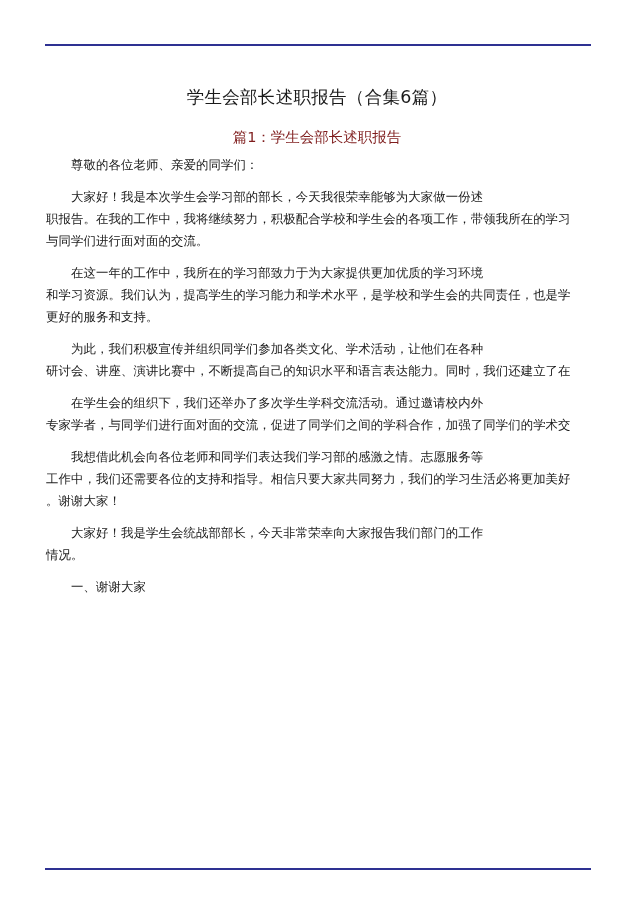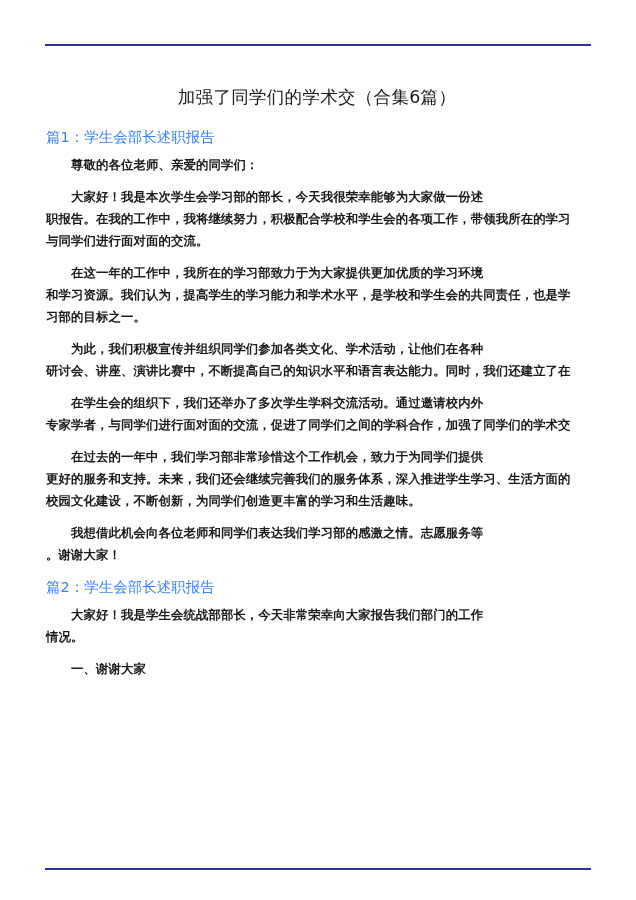--- a/index.html
+++ b/index.html
@@ -35,97 +35,92 @@
       text-align: center;
       font-size: 17.5px;
       line-height: 26px;
       height: 26px;
       margin: 0 0 9px 0;
       color: #1a1a1a;
       font-weight: normal;
       letter-spacing: 0.3px;
     }
     .section-heading {
-      color: #3b82f6;
+      color: #7f1d1d;
       font-size: 14.5px;
       line-height: 22px;
       margin: 16px 0 6px 0;
       font-weight: normal;
+      text-align: center;
     }
     .para {
       font-size: 12.4px;
       line-height: 22px;
       margin: 0 0 10px 0;
       text-indent: 25px;
       letter-spacing: 0.1px;
     }
     .para .line {
       display: block;
       white-space: nowrap;
-      font-weight: bold;
     }
     .para .line + .line {
       text-indent: 0;
     }
     .section2-heading {
       margin-top: 3px;
     }
   </style>
 </head>
 <body>
 
 <div class="rule top"></div>
 
 <div class="content">
-  <h1 class="doc-title">加强了同学们的学术交（合集6篇）</h1>
+  <h1 class="doc-title">学生会部长述职报告（合集6篇）</h1>
 
   <section>
     <h2 class="section-heading">篇1：学生会部长述职报告</h2>
 
     <p class="para">
       <span class="line">尊敬的各位老师、亲爱的同学们：</span>
     </p>
 
     <p class="para">
       <span class="line">大家好！我是本次学生会学习部的部长，今天我很荣幸能够为大家做一份述</span>
       <span class="line">职报告。在我的工作中，我将继续努力，积极配合学校和学生会的各项工作，带领我所在的学习</span>
       <span class="line">与同学们进行面对面的交流。</span>
     </p>
 
     <p class="para">
       <span class="line">在这一年的工作中，我所在的学习部致力于为大家提供更加优质的学习环境</span>
       <span class="line">和学习资源。我们认为，提高学生的学习能力和学术水平，是学校和学生会的共同责任，也是学</span>
-      <span class="line">习部的目标之一。</span>
+      <span class="line">更好的服务和支持。</span>
     </p>
 
     <p class="para">
       <span class="line">为此，我们积极宣传并组织同学们参加各类文化、学术活动，让他们在各种</span>
       <span class="line">研讨会、讲座、演讲比赛中，不断提高自己的知识水平和语言表达能力。同时，我们还建立了在</span>
     </p>
 
     <p class="para">
       <span class="line">在学生会的组织下，我们还举办了多次学生学科交流活动。通过邀请校内外</span>
       <span class="line">专家学者，与同学们进行面对面的交流，促进了同学们之间的学科合作，加强了同学们的学术交</span>
     </p>
 
 
-    <p class="para">
-      <span class="line">在过去的一年中，我们学习部非常珍惜这个工作机会，致力于为同学们提供</span>
-      <span class="line">更好的服务和支持。未来，我们还会继续完善我们的服务体系，深入推进学生学习、生活方面的</span>
-      <span class="line">校园文化建设，不断创新，为同学们创造更丰富的学习和生活趣味。</span>
-    </p>
 
     <p class="para">
       <span class="line">我想借此机会向各位老师和同学们表达我们学习部的感激之情。志愿服务等</span>
+      <span class="line">工作中，我们还需要各位的支持和指导。相信只要大家共同努力，我们的学习生活必将更加美好</span>
       <span class="line">。谢谢大家！</span>
     </p>
   </section>
 
   <section>
-    <h2 class="section-heading section2-heading">篇2：学生会部长述职报告</h2>
 
 
     <p class="para">
       <span class="line">大家好！我是学生会统战部部长，今天非常荣幸向大家报告我们部门的工作</span>
       <span class="line">情况。</span>
     </p>
 
     <p class="para">
       <span class="line">一、谢谢大家</span>
     </p>

